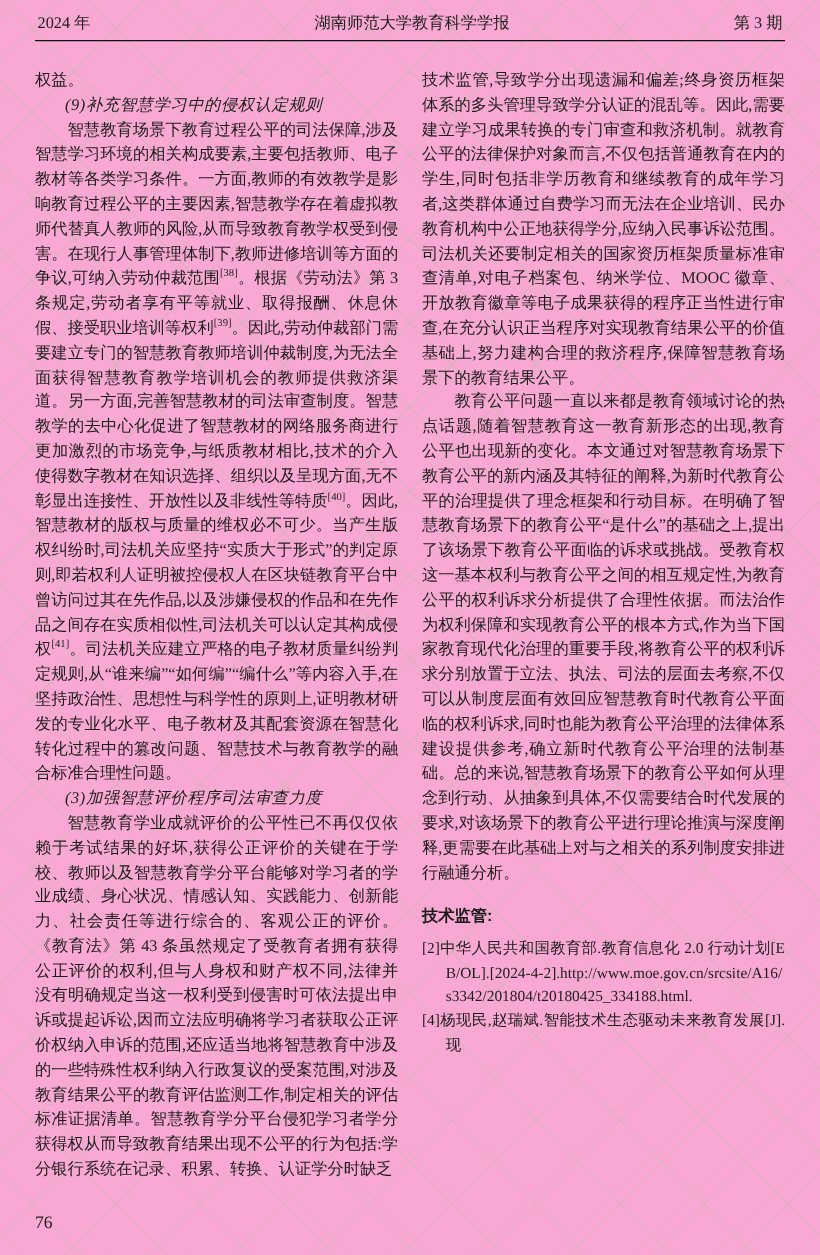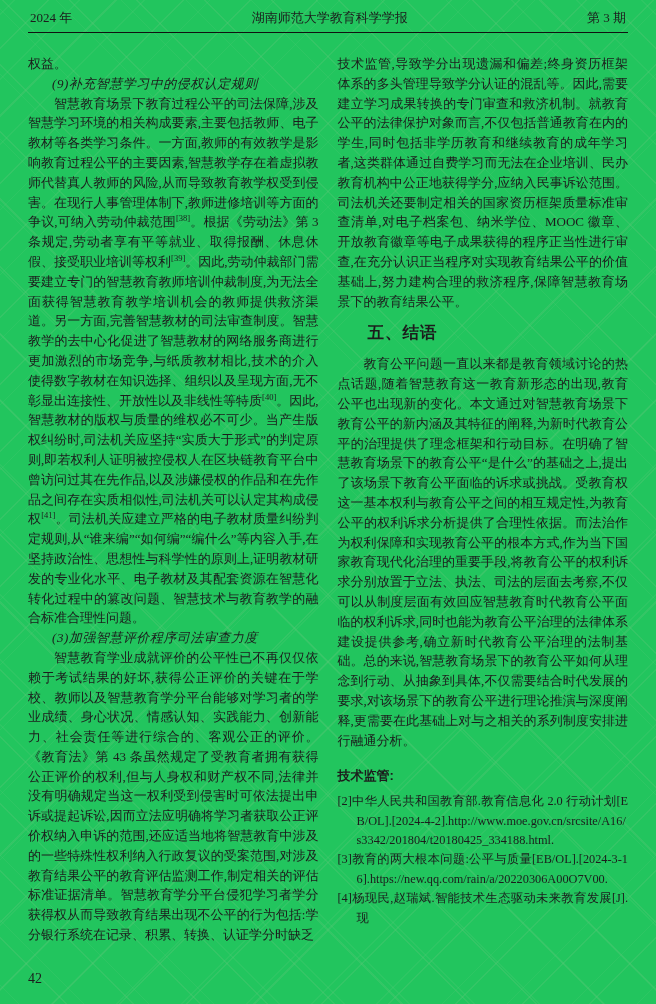--- a/index.html
+++ b/index.html
@@ -1,18 +1,18 @@
 <!DOCTYPE html>
 <html lang="zh"><head>
 <meta charset="utf-8">
 <style>
   html,body{margin:0;padding:0;}
   body{width:656px;height:1004px;background:#ffffff;overflow:hidden;
        font-family:"Liberation Serif","DejaVu Serif",serif;color:#1c1c1c;}
-  .page{position:relative;width:656px;height:1004px;background:#22c55e;}
+  .page{position:relative;width:656px;height:1004px;background:#f9a8d4;}
   
   .watermark{position:absolute;inset:0;z-index:0;pointer-events:none;opacity:.55;
     background-image:
       repeating-linear-gradient(45deg,  transparent 0 46px, rgba(140,200,140,.30) 46px 47.5px),
       repeating-linear-gradient(-45deg, transparent 0 46px, rgba(140,200,140,.30) 46px 47.5px),
       repeating-linear-gradient(45deg,  transparent 0 13px, rgba(150,205,150,.18) 13px 14px, transparent 14px 46px),
       repeating-linear-gradient(-45deg, transparent 0 13px, rgba(150,205,150,.18) 13px 14px, transparent 14px 46px);}
   .content{position:relative;z-index:1;padding:9px 28px 0 28px;}
   .header{display:flex;justify-content:space-between;align-items:baseline;
           font-size:13px;padding:0 2px;}
@@ -47,23 +47,21 @@
     <div class="cols">
       <div class="col">
           <p class="para"><span>权益。</span></p>
           <p class="kai"><span>(9)补充智慧学习中的侵权认定规则</span></p>
           <p class="para ind"><span>智慧教育场景下教育过程公平的司法保障,涉及智慧学习环境的相关构成要素,主要包括教师、电子教材等各类学习条件。一方面,教师的有效教学是影响教育过程公平的主要因素,智慧教学存在着虚拟教师代替真人教师的风险,从而导致教育教学权受到侵害。在现行人事管理体制下,教师进修培训等方面的争议,可纳入劳动仲裁范围</span><sup class="sup">[38]</sup><span>。根据《劳动法》第 3 条规定,劳动者享有平等就业、取得报酬、休息休假、接受职业培训等权利</span><sup class="sup">[39]</sup><span>。因此,劳动仲裁部门需要建立专门的智慧教育教师培训仲裁制度,为无法全面获得智慧教育教学培训机会的教师提供救济渠道。另一方面,完善智慧教材的司法审查制度。智慧教学的去中心化促进了智慧教材的网络服务商进行更加激烈的市场竞争,与纸质教材相比,技术的介入使得数字教材在知识选择、组织以及呈现方面,无不彰显出连接性、开放性以及非线性等特质</span><sup class="sup">[40]</sup><span>。因此,智慧教材的版权与质量的维权必不可少。当产生版权纠纷时,司法机关应坚持“实质大于形式”的判定原则,即若权利人证明被控侵权人在区块链教育平台中曾访问过其在先作品,以及涉嫌侵权的作品和在先作品之间存在实质相似性,司法机关可以认定其构成侵权</span><sup class="sup">[41]</sup><span>。司法机关应建立严格的电子教材质量纠纷判定规则,从“谁来编”“如何编”“编什么”等内容入手,在坚持政治性、思想性与科学性的原则上,证明教材研发的专业化水平、电子教材及其配套资源在智慧化转化过程中的篡改问题、智慧技术与教育教学的融合标准合理性问题。</span></p>
           <p class="kai"><span>(3)加强智慧评价程序司法审查力度</span></p>
           <p class="para ind"><span>智慧教育学业成就评价的公平性已不再仅仅依赖于考试结果的好坏,获得公正评价的关键在于学校、教师以及智慧教育学分平台能够对学习者的学业成绩、身心状况、情感认知、实践能力、创新能力、社会责任等进行综合的、客观公正的评价。《教育法》第 43 条虽然规定了受教育者拥有获得公正评价的权利,但与人身权和财产权不同,法律并没有明确规定当这一权利受到侵害时可依法提出申诉或提起诉讼,因而立法应明确将学习者获取公正评价权纳入申诉的范围,还应适当地将智慧教育中涉及的一些特殊性权利纳入行政复议的受案范围,对涉及教育结果公平的教育评估监测工作,制定相关的评估标准证据清单。智慧教育学分平台侵犯学习者学分获得权从而导致教育结果出现不公平的行为包括:学分银行系统在记录、积累、转换、认证学分时缺乏</span></p>
         </div>
       <div class="col">
           <p class="para"><span>技术监管,导致学分出现遗漏和偏差;终身资历框架体系的多头管理导致学分认证的混乱等。因此,需要建立学习成果转换的专门审查和救济机制。就教育公平的法律保护对象而言,不仅包括普通教育在内的学生,同时包括非学历教育和继续教育的成年学习者,这类群体通过自费学习而无法在企业培训、民办教育机构中公正地获得学分,应纳入民事诉讼范围。司法机关还要制定相关的国家资历框架质量标准审查清单,对电子档案包、纳米学位、MOOC 徽章、开放教育徽章等电子成果获得的程序正当性进行审查,在充分认识正当程序对实现教育结果公平的价值基础上,努力建构合理的救济程序,保障智慧教育场景下的教育结果公平。</span></p>
-          <h2 class="h2"><span>五、结语</span></h2>
           <p class="para ind"><span>教育公平问题一直以来都是教育领域讨论的热点话题,随着智慧教育这一教育新形态的出现,教育公平也出现新的变化。本文通过对智慧教育场景下教育公平的新内涵及其特征的阐释,为新时代教育公平的治理提供了理念框架和行动目标。在明确了智慧教育场景下的教育公平“是什么”的基础之上,提出了该场景下教育公平面临的诉求或挑战。受教育权这一基本权利与教育公平之间的相互规定性,为教育公平的权利诉求分析提供了合理性依据。而法治作为权利保障和实现教育公平的根本方式,作为当下国家教育现代化治理的重要手段,将教育公平的权利诉求分别放置于立法、执法、司法的层面去考察,不仅可以从制度层面有效回应智慧教育时代教育公平面临的权利诉求,同时也能为教育公平治理的法律体系建设提供参考,确立新时代教育公平治理的法制基础。总的来说,智慧教育场景下的教育公平如何从理念到行动、从抽象到具体,不仅需要结合时代发展的要求,对该场景下的教育公平进行理论推演与深度阐释,更需要在此基础上对与之相关的系列制度安排进行融通分析。</span></p>
           <p class="refhead"><span>技术监管:</span></p>
           <p class="ref"><span>[2]</span><span>中华人民共和国教育部.教育信息化 2.0 行动计划[EB/OL].[2024-4-2].http://www.moe.gov.cn/srcsite/A16/s3342/201804/t20180425_334188.html.</span></p>
-          <p class="ref"><span>[3]</span><span>教育的两大根本问题:公平与质量[EB/OL].[2024-3-16].https://new.qq.com/rain/a/20220306A00O7V00.</span></p>
           <p class="ref"><span>[4]</span><span>杨现民,赵瑞斌.智能技术生态驱动未来教育发展[J].现</span></p>
         </div>
     </div>
   </div>
-  <div class="pagenum">42</div>
+  <div class="pagenum">76</div>
 </div>
 
 </body></html>

